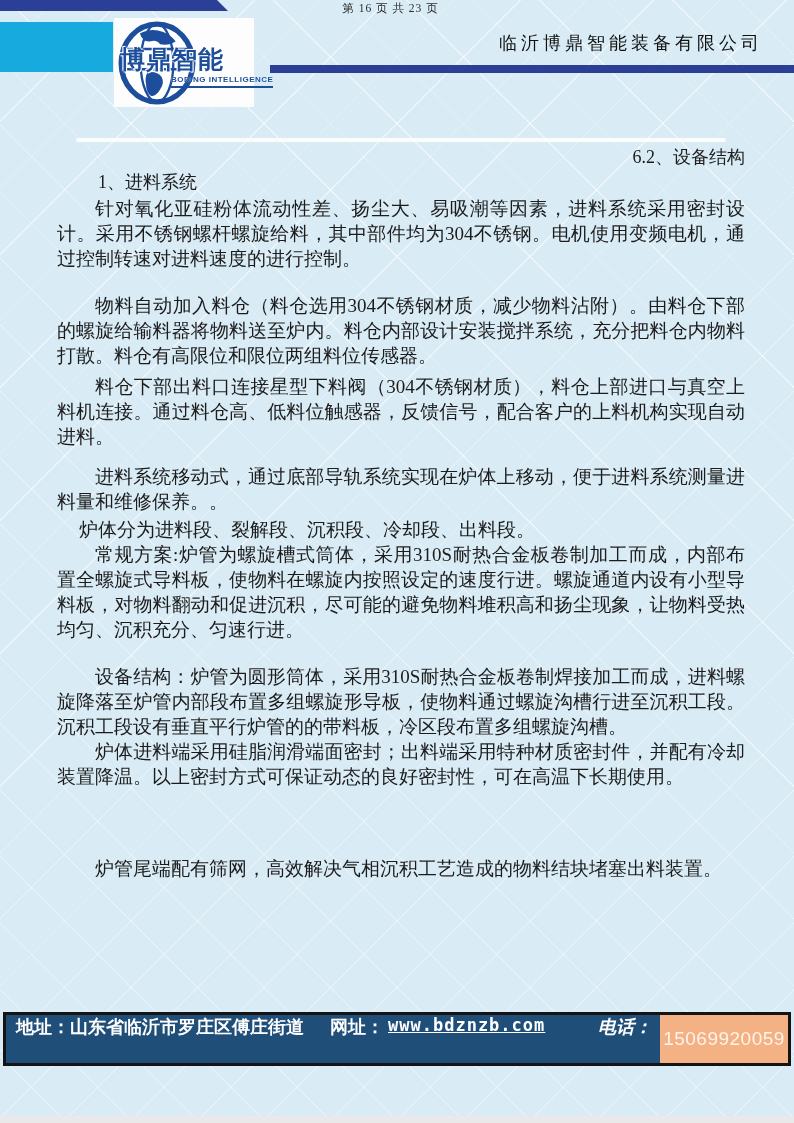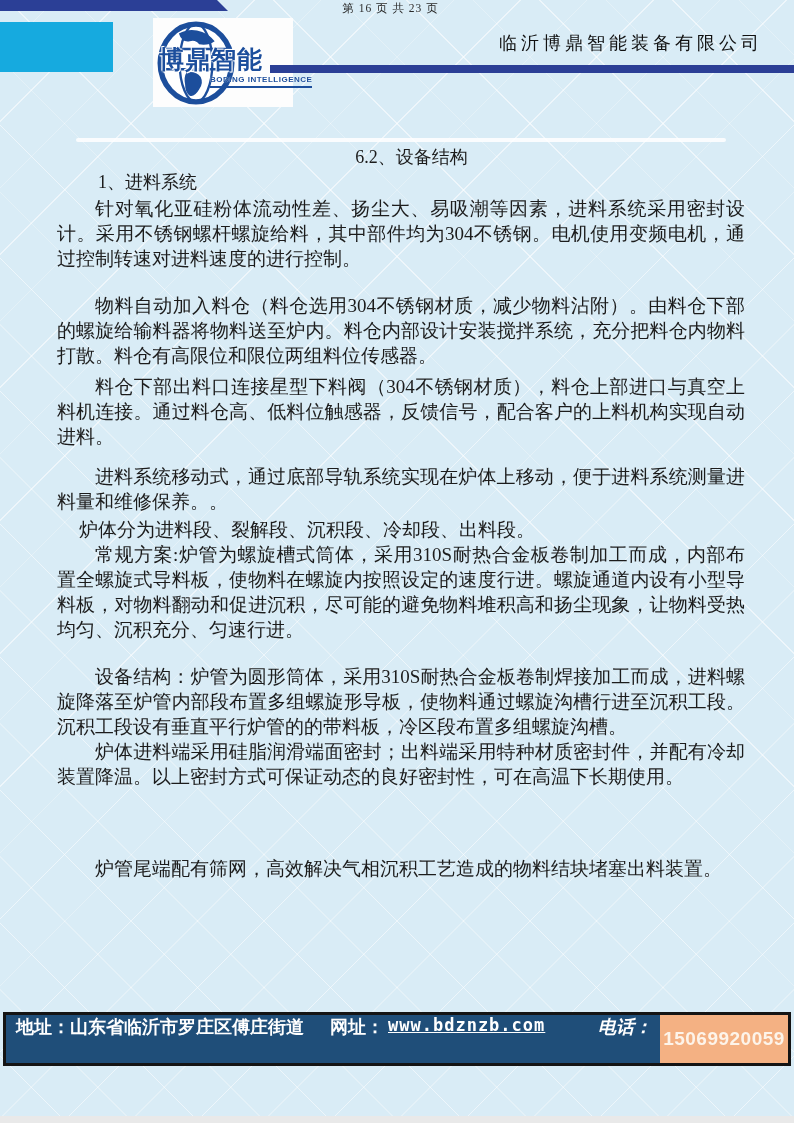--- a/index.html
+++ b/index.html
@@ -24,21 +24,20 @@
     position:absolute; left:0; right:13px; top:1px; text-align:center;
     font-size:11.5px; color:#2a2a2a; letter-spacing:1px;
   }
   .cyan-block{
     position:absolute; left:0; top:22px; width:113px; height:50px;
     background:#16aadf;
   }
   .logo-box{
     position:absolute; left:114px; top:18px; width:140px; height:89px;
     background:#fdfdfd;
-    margin-left:39px;
   }
   .logo-globe{ position:absolute; left:4px; top:3px; }
   .logo-cn{
     position:absolute; left:6px; top:28px; width:150px;
     font-family:"Liberation Sans","DejaVu Sans",sans-serif;
     font-weight:bold; font-size:25px; line-height:26px; color:#1c4e9c; letter-spacing:1px;
     text-shadow:0 0 2px #fff, 0 0 2px #fff, 1px 1px 0 #fff, -1px -1px 0 #fff;
     white-space:nowrap;
   }
   .logo-en{
@@ -60,21 +59,21 @@
   .highlight-streak{
     position:absolute; left:76px; top:138px; width:650px; height:4px;
     background:rgba(255,255,255,.85); border-radius:2px;
   }
   
   .content{
     position:absolute; left:57px; top:140px; width:688px;
     color:#1c1c1c;
   }
   .para{ margin:0; font-size:19px; line-height:25px; text-align:justify; }
-  .t-h1{ font-size:18px; line-height:22px; padding-left:21px; text-align:center; }
+  .t-h1{ font-size:18px; line-height:22px; padding-left:21px; text-align:right; }
   .t-h2{ font-size:18px; line-height:22px; padding-left:41px; text-align:left; }
   .t-h3{ font-size:18px; line-height:22px; padding-left:16px; text-align:left; }
   .t-line{ padding-left:22px; text-align:left; }
   .t-body{ text-indent:2em; }
   .gap-xs{ margin-top:3px; }
   .gap-sm{ margin-top:6px; }
   .gap-md{ margin-top:15px; }
   .gap-lg{ margin-top:22px; }
   .gap-xl{ margin-top:40px; }
   .gap-xxl{ margin-top:67px; }
@@ -89,21 +88,21 @@
   .footer .site-label{ margin-left:26px; }
   .footer .site-url{
     margin-left:4px; color:#ffffff; text-decoration:underline;
     font-family:"DejaVu Sans Mono","Liberation Mono",monospace;
     font-size:17px; letter-spacing:1px; cursor:pointer;
   }
   .footer .tel-label{ margin-left:auto;font-style:italic; }
   .footer .tel-box{
     margin-left:8px; align-self:stretch; width:128px;
     display:flex; align-items:center; justify-content:center;
-    background:#f4b183; color:#fdf4ea; font-weight:700; font-size:19px;
+    background:#f4b183; color:#fdf4ea; font-weight:400; font-size:19px;
     letter-spacing:.5px;
   }
   .bottom-strip{
     position:absolute; left:0; top:1116px; width:794px; height:7px;
     background:#e9e9e9;
   }
 </style>
 </head>
 <body>
 

